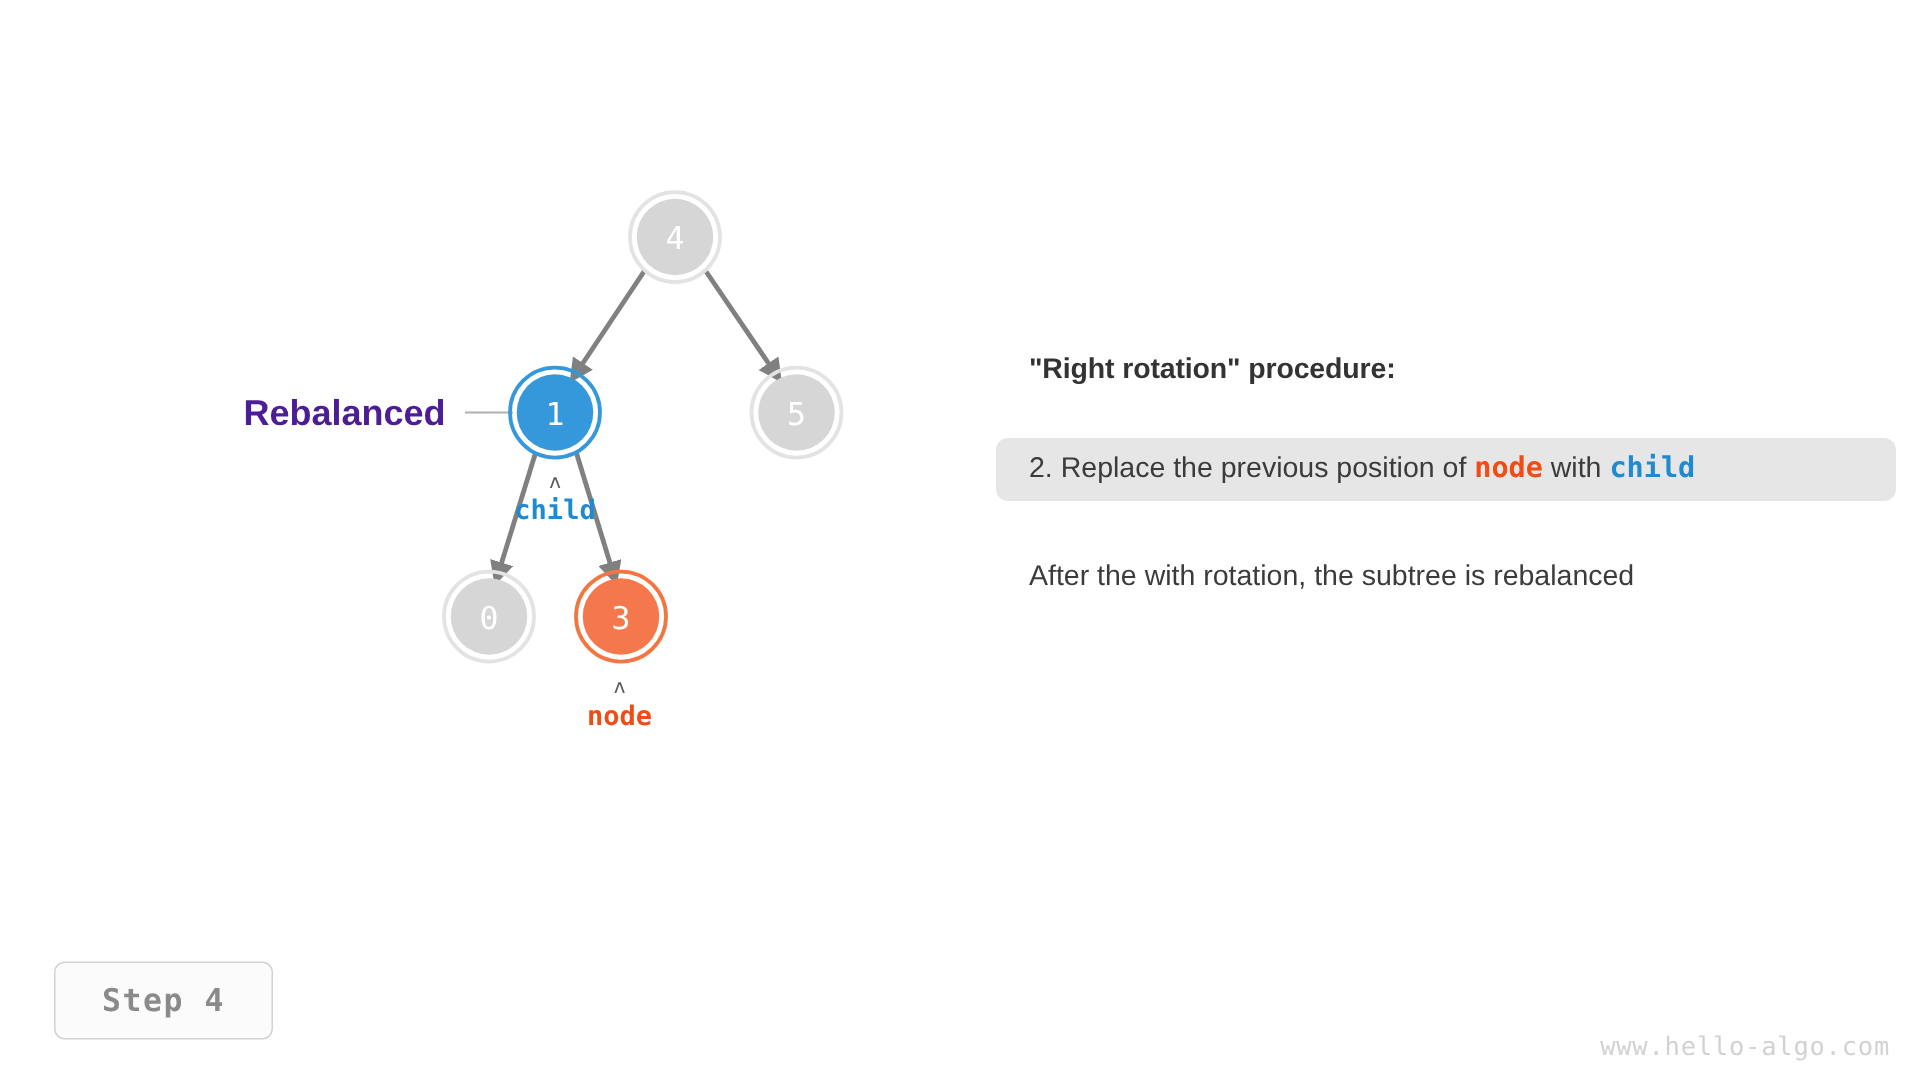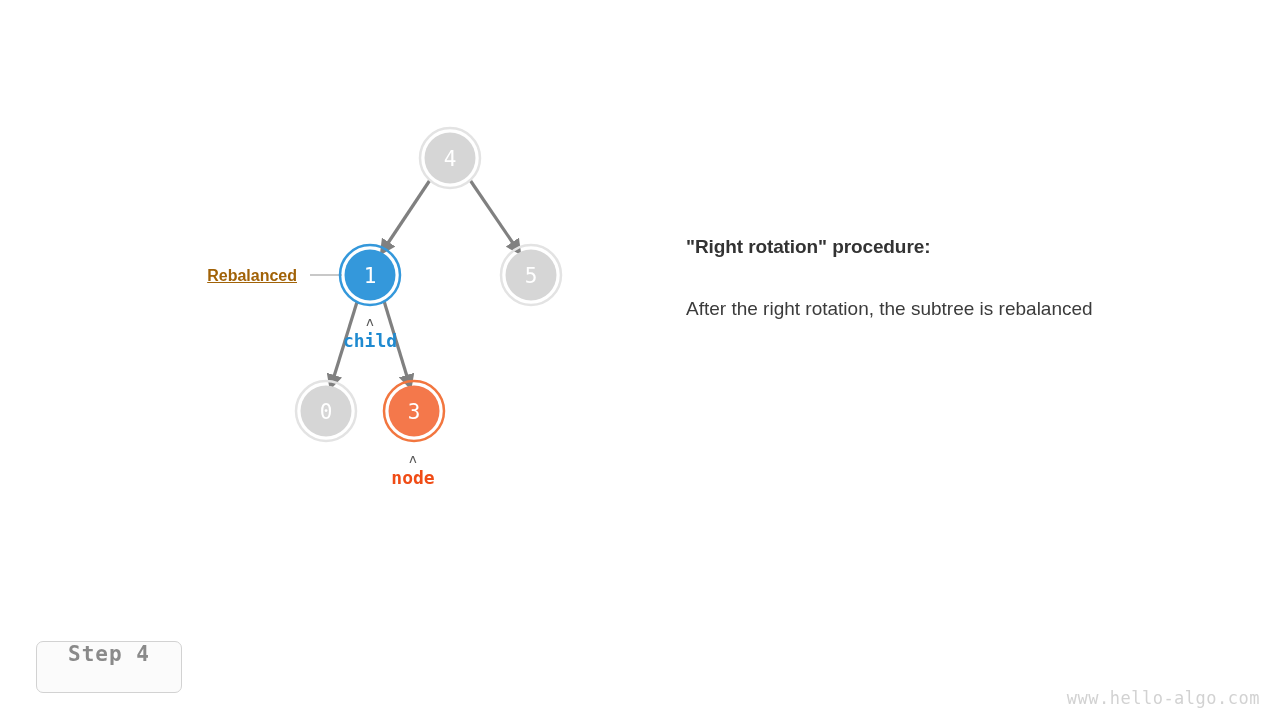--- a/index.html
+++ b/index.html
@@ -56,25 +56,24 @@
     transform: translate(-50%, 0);
     font-family: "DejaVu Sans Mono", "Liberation Mono", monospace;
     font-size: 13px;
     color: #5a5a5a;
     line-height: 1;
   }
 
   .side-label {
     position: absolute;
     transform: translate(-100%, -50%);
-    font-size: 16px;
-    font-weight: bold;
-    color: #a16207;
-    white-space: nowrap;
-    text-decoration: underline;
+    font-size: 24px;
+    font-weight: bold;
+    color: #4c1d95;
+    white-space: nowrap;
   }
 
   
   #panel {
     position: absolute;
     left: 664px;
     top: 236px;
     width: 600px;
   }
   #panel-heading {
@@ -114,20 +113,21 @@
   #step-badge {
     position: absolute;
     left: 36px;
     top: 641px;
     width: 144px;
     height: 50px;
     border: 1px solid #d2d2d2;
     border-radius: 7px;
     background: #fbfbfb;
     display: flex;
+    align-items: center;
     justify-content: center;
     font-family: "DejaVu Sans Mono", "Liberation Mono", monospace;
     font-size: 21px;
     font-weight: bold;
     color: #8a8a8a;
     letter-spacing: 1px;
   }
 
   
   #watermark {
@@ -195,21 +195,25 @@
   <div class="tag blue" style="left:370px; top:330px;">child</div>
 
   <div class="caret" style="left:413px; top:452px;">ʌ</div>
   <div class="tag orange" style="left:413px; top:467px;">node</div>
 </div>
 
 <div id="panel">
   <div id="panel-heading">"Right rotation" procedure:</div>
 
 
-
-  <div id="panel-footer">After the right rotation, the subtree is rebalanced</div>
+  <div class="step-row highlight">
+    <span>2.</span>
+    <span>Replace the previous position of </span><span class="kw node">node</span><span> with </span><span class="kw child">child</span>
+  </div>
+
+  <div id="panel-footer">After the with rotation, the subtree is rebalanced</div>
 </div>
 
 <div id="step-badge">
   <span>Step 4</span>
 </div>
 
 <div id="watermark">www.hello-algo.com</div>
 
 </body></html>

